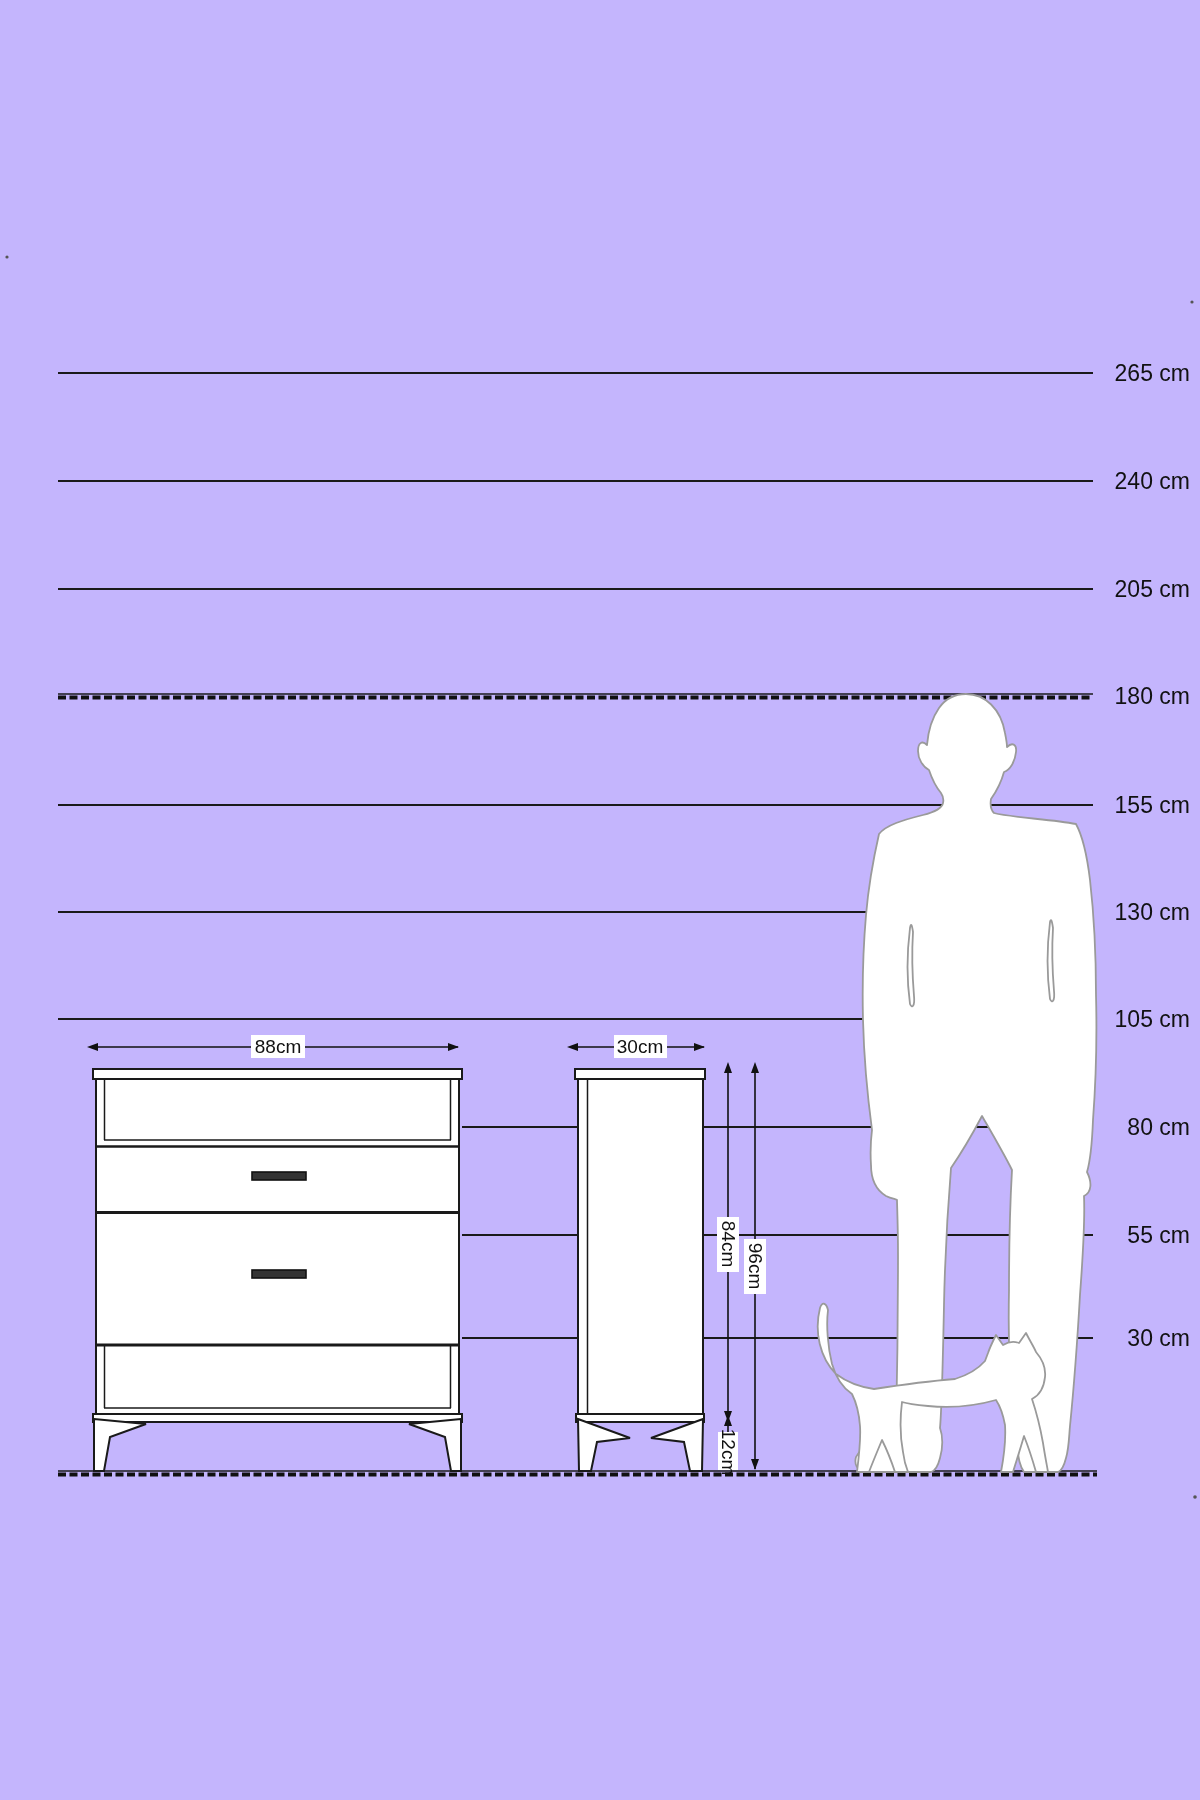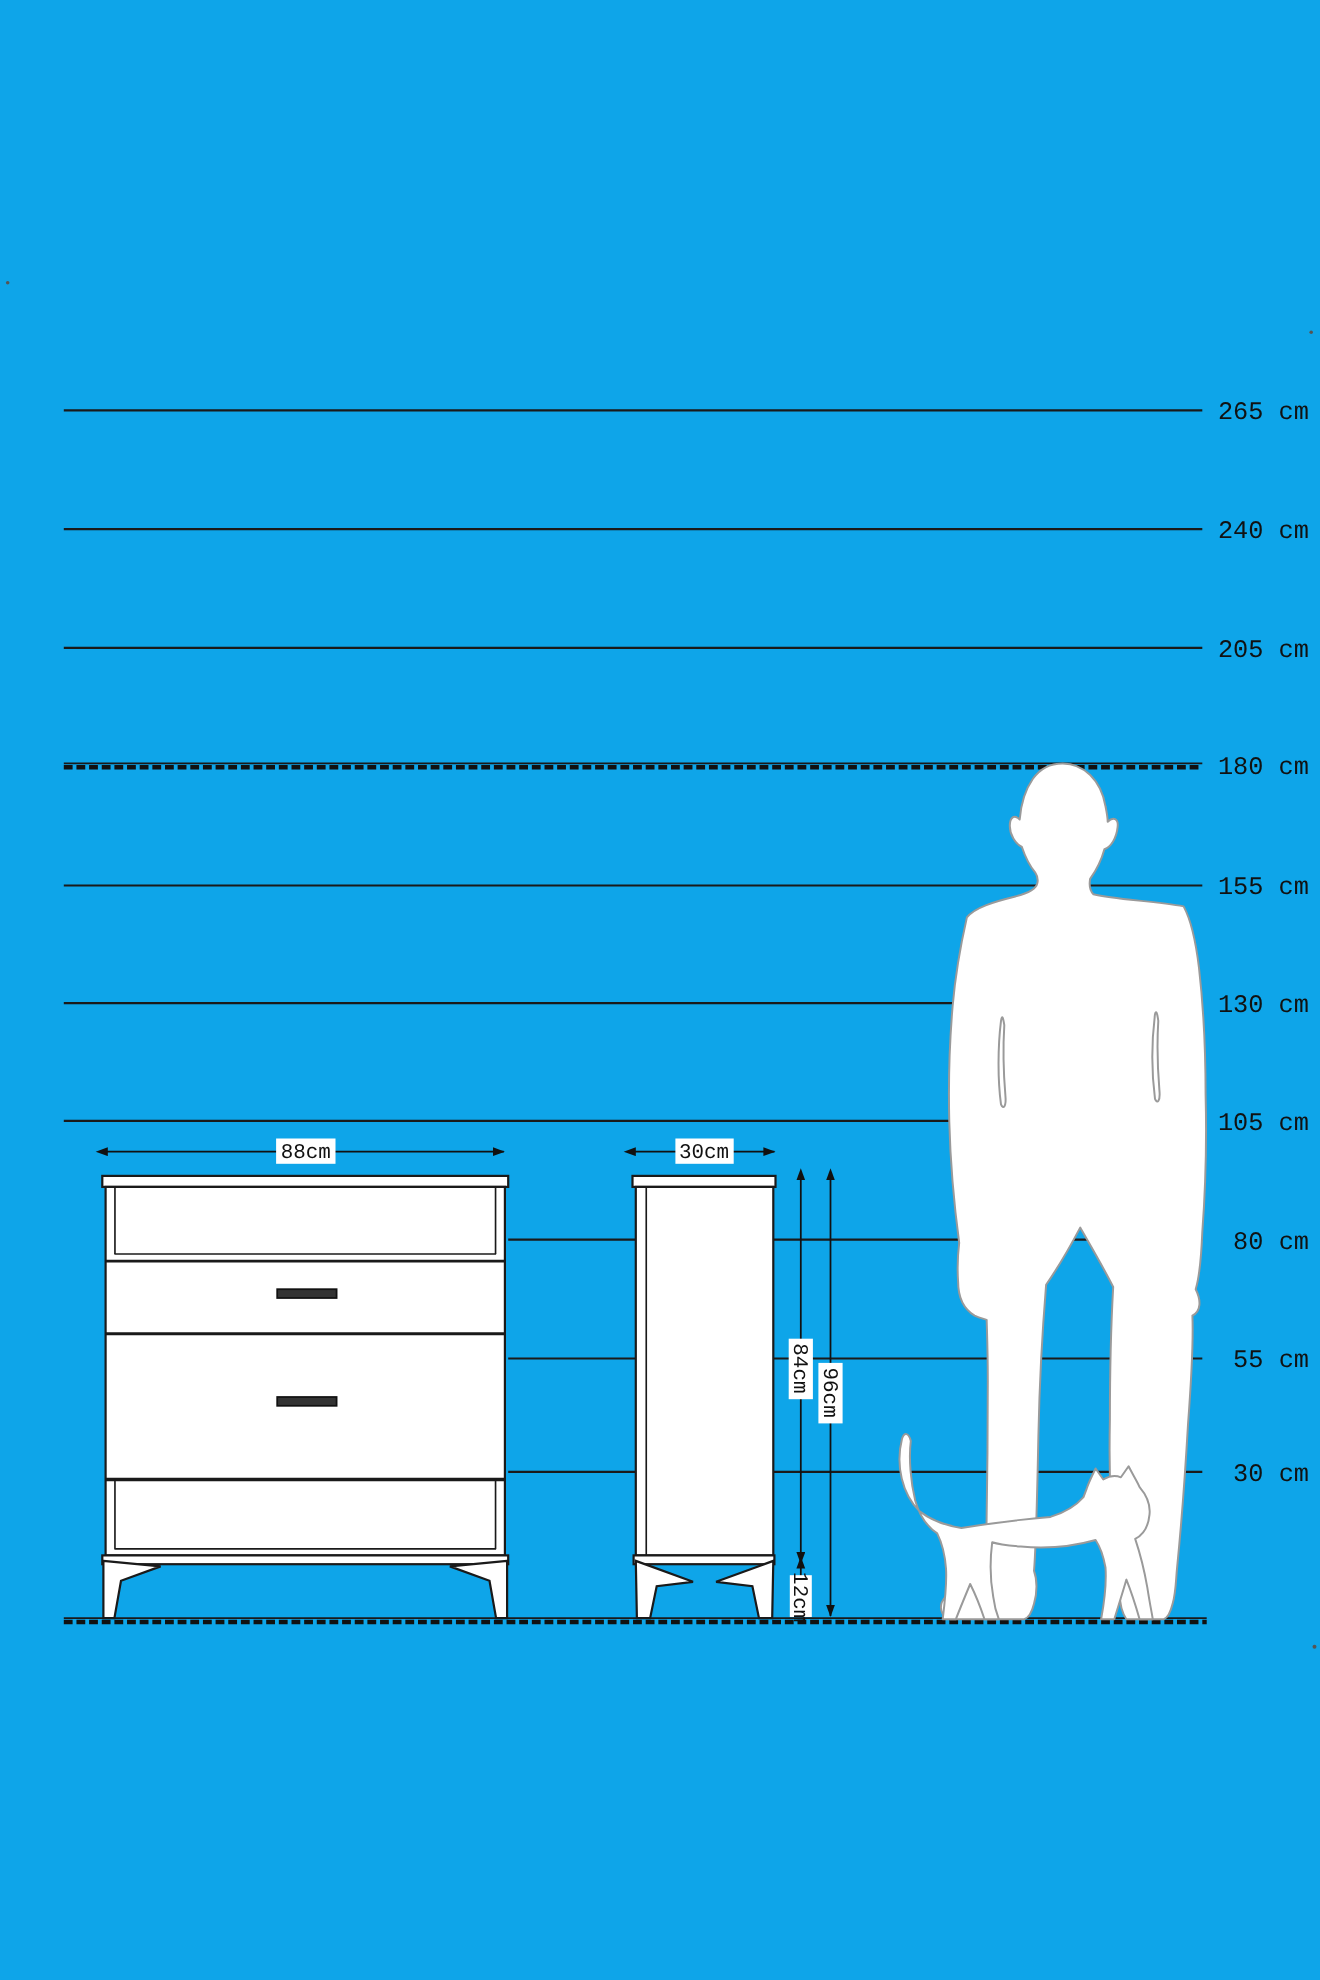--- a/index.html
+++ b/index.html
@@ -1,17 +1,17 @@
 <!DOCTYPE html>
 <html><head>
 <meta charset="utf-8">
 <style>
   html,body{margin:0;padding:0;background:#ffffff;}
-  .stage{position:relative;width:1200px;height:1800px;background:#0ea5e9;overflow:hidden;
-         font-family:Liberation Mono, monospace;}
+  .stage{position:relative;width:1200px;height:1800px;background:#c4b5fd;overflow:hidden;
+         font-family:Liberation Sans, sans-serif;}
   svg{display:block;}
   .refline{stroke:#1a1a1a;stroke-width:2;}
   .dashline-top{stroke:#1a1a1a;stroke-width:1.6;}
   .dashline{stroke:#111;stroke-width:4.2;stroke-dasharray:8 3.5;}
   .scale-label{font-size:23px;fill:#111;}
   .dim-label{font-size:19px;fill:#111;}
   .furn{stroke:#1a1a1a;fill:none;}
   .furn-fill{stroke:#1a1a1a;fill:#ffffff;}
   .handle{stroke:#111;stroke-width:1.6;fill:#333;}
   .figure{stroke:#9a9a9a;stroke-width:1.8;fill:#ffffff;stroke-linejoin:round;stroke-linecap:round;}

